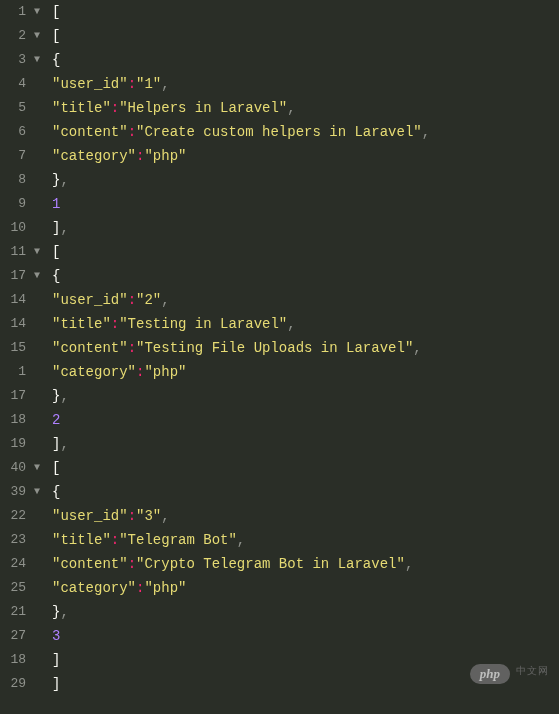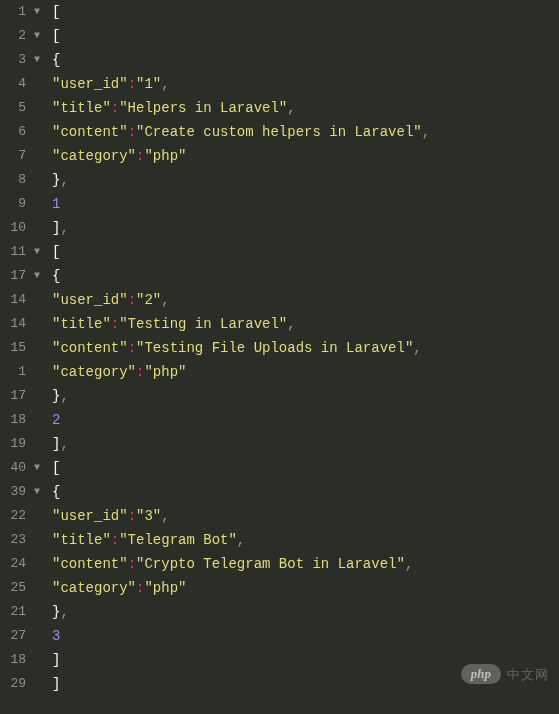--- a/index.html
+++ b/index.html
@@ -60,37 +60,37 @@
   .tok-str  { color: #e6db74; } 
   .tok-num  { color: #ae81ff; } 
   .tok-colon{ color: #f92672; } 
   .tok-comma{ color: #8f928c; } 
 
   .watermark {
     position: absolute;
     right: 10px;
     bottom: 30px;
     display: flex;
-    align-items: flex-end;
+    align-items: flex-start;
     gap: 6px;
     opacity: 0.85;
   }
   .watermark .badge {
     background: #6b6b6b;
     color: #d8d8d8;
     font-weight: bold;
     font-style: italic;
     font-family: Georgia, serif;
     font-size: 13px;
     padding: 2px 10px;
     border-radius: 11px;
   }
   .watermark .txt {
     color: #6e6e6e;
-    font-size: 13px;
+    font-size: 10px;
     letter-spacing: 1px;
   }
 </style>
 </head>
 <body>
 
 <div class="editor">
   <div class="gutter" id="gutter">
       <div class="gutter-row">
         <span class="num">1</span>

